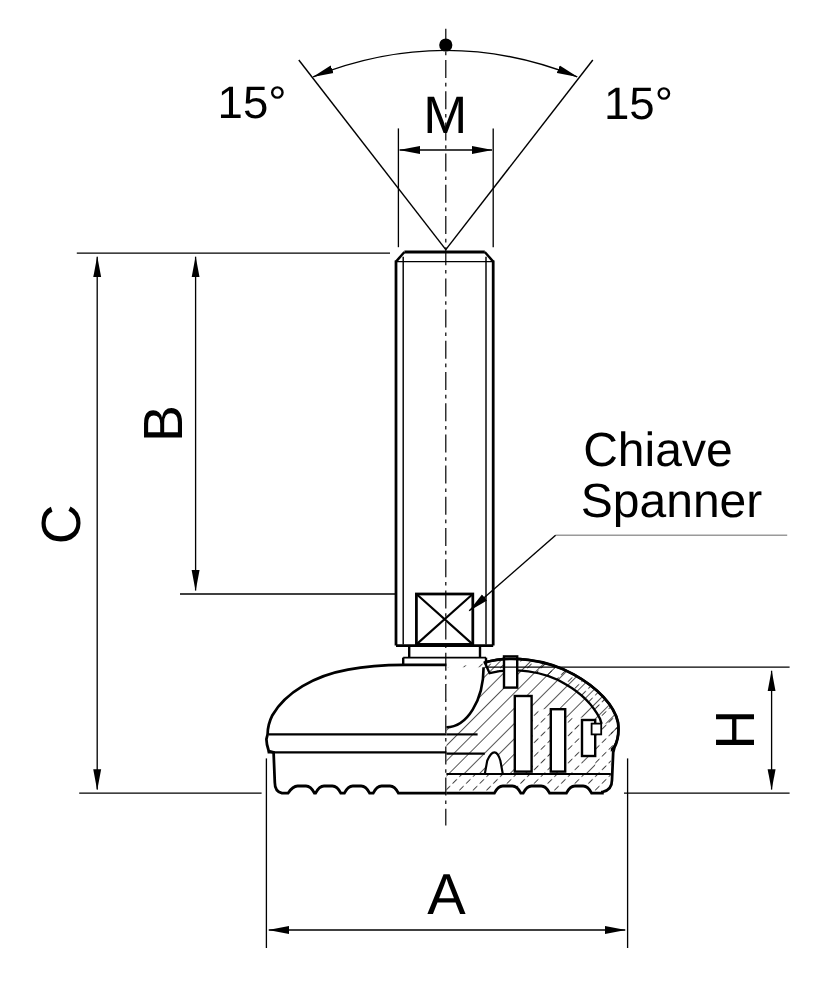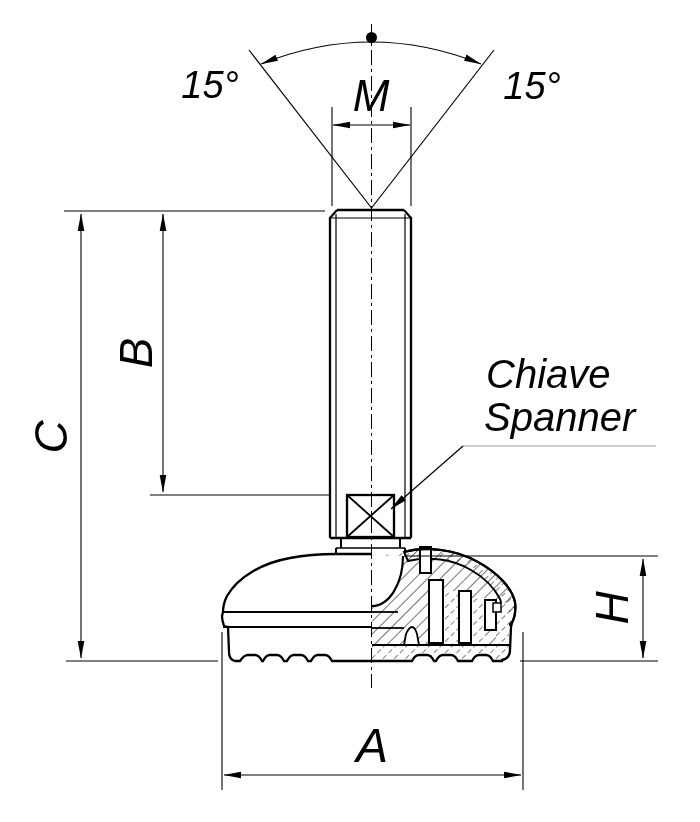--- a/index.html
+++ b/index.html
@@ -1,16 +1,16 @@
 <!DOCTYPE html>
 <html><head>
 <meta charset="utf-8">
 <style>
   html,body{margin:0;padding:0;background:#fff;}
-  .sheet{position:relative;width:700px;height:822px;background:#fff;overflow:hidden;font-style:italic;}
+  .sheet{position:relative;width:700px;height:822px;background:#fff;overflow:hidden;}
   svg{display:block;}
   text{font-family:"Liberation Sans","DejaVu Sans",sans-serif;fill:#000;}
   .t-ang{font-size:38px;}
   .t-m{font-size:44px;}
   .t-dim{font-size:46px;}
   .t-big{font-size:48px;}
   .t-note{font-size:40px;}
 </style>
 </head>
 <body>

